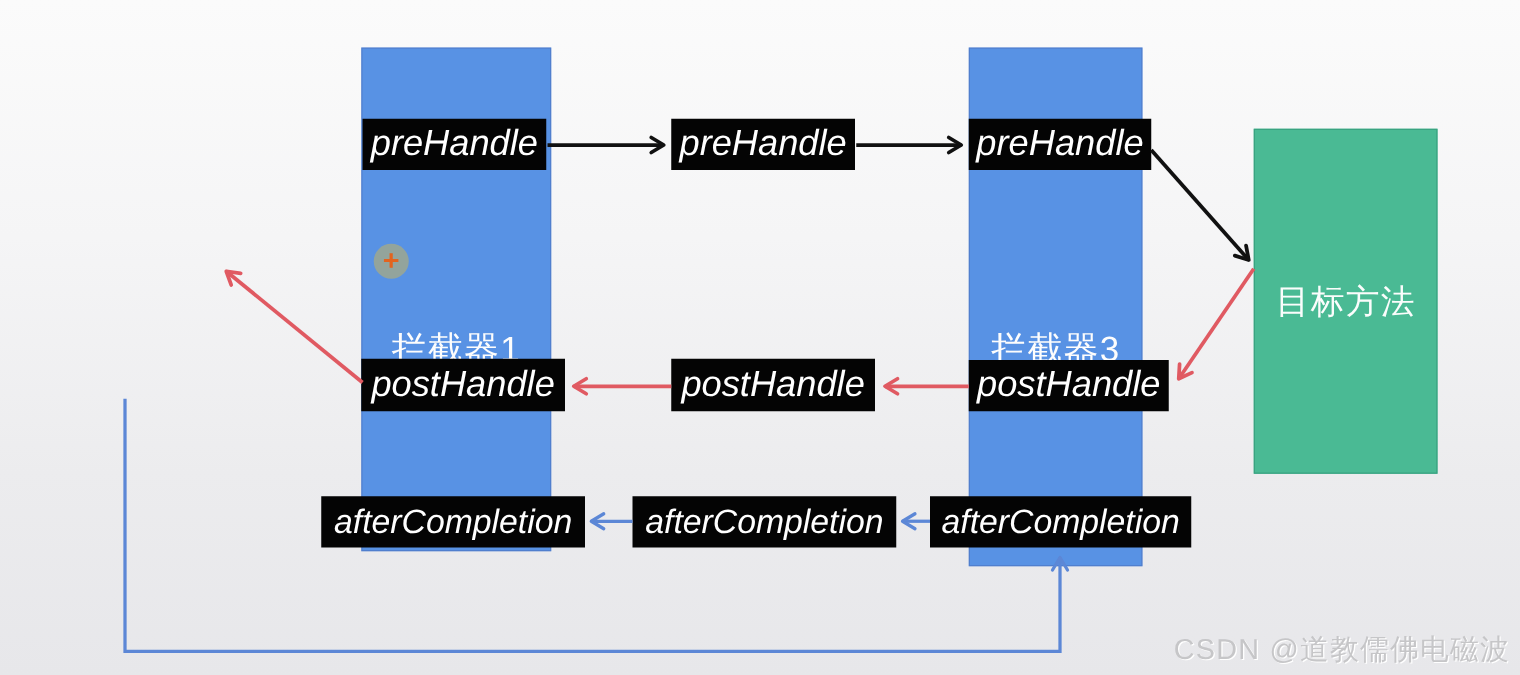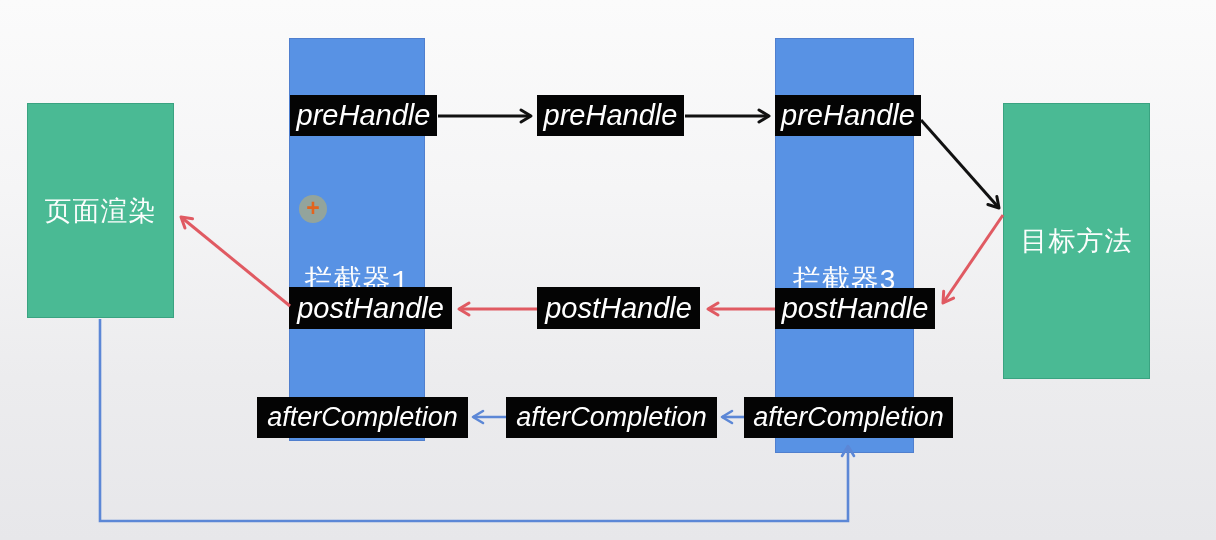--- a/index.html
+++ b/index.html
@@ -13,21 +13,21 @@
     position:absolute;background:#4aba94;border:1px solid #3aa381;box-sizing:border-box;
     display:flex;align-items:center;justify-content:center;
     color:#fbfdfc;font-size:27px;letter-spacing:1px;
   }
   .box-left{left:27px;top:103px;width:147px;height:215px;}
   .box-right{left:1003px;top:103px;width:147px;height:276px;}
   .bar{
     position:absolute;top:38px;background:#5892e4;border:1px solid rgba(70,105,180,0.45);
     box-sizing:border-box;
   }
-  .bar1{left:289px;width:136px;height:403px;font-family:Liberation Mono, monospace;}
+  .bar1{left:289px;width:152px;height:403px;}
   .bar2{left:537px;width:140px;height:399px;}
   .bar3{left:775px;width:139px;height:415px;}
   .bar-name{
     position:absolute;top:222px;width:100%;text-align:center;
     color:#fdfdfd;font-size:28px;letter-spacing:1px;
   }
   .black-label{
     position:absolute;background:#040404;color:#ffffff;
     display:flex;align-items:center;justify-content:center;
     font-size:29px;white-space:nowrap;font-style:italic;
@@ -62,21 +62,20 @@
 
 <div class="canvas">
 
   <div class="bar bar1">
     <div class="bar-name">拦截器1</div>
   </div>
   <div class="bar bar3">
     <div class="bar-name">拦截器3</div>
   </div>
 
-  <div class="green-box box-left">页面渲染</div>
   <div class="green-box box-right">目标方法</div>
 
   <div class="black-label lbl-pre1">preHandle</div>
   <div class="black-label lbl-pre2">preHandle</div>
   <div class="black-label lbl-pre3">preHandle</div>
   <div class="black-label lbl-post1">postHandle</div>
   <div class="black-label lbl-post2">postHandle</div>
   <div class="black-label lbl-post3">postHandle</div>
   <div class="black-label lbl-after lbl-after1">afterCompletion</div>
   <div class="black-label lbl-after lbl-after2">afterCompletion</div>
@@ -106,14 +105,15 @@
 
     <line class="arrow-blue" x1="744" y1="417" x2="722" y2="417" marker-end="url(#va)"></line>
     <line class="arrow-blue" x1="506" y1="417" x2="473" y2="417" marker-end="url(#va)"></line>
     <polyline class="arrow-blue" points="100,319 100,521 848,521 848,446" marker-end="url(#va)"></polyline>
   </svg>
 
   <div class="cursor">
     <span class="plus">+</span>
   </div>
 
+  <div class="watermark">CSDN @道教儒佛电磁波</div>
 
 </div>
 
 </body></html>

